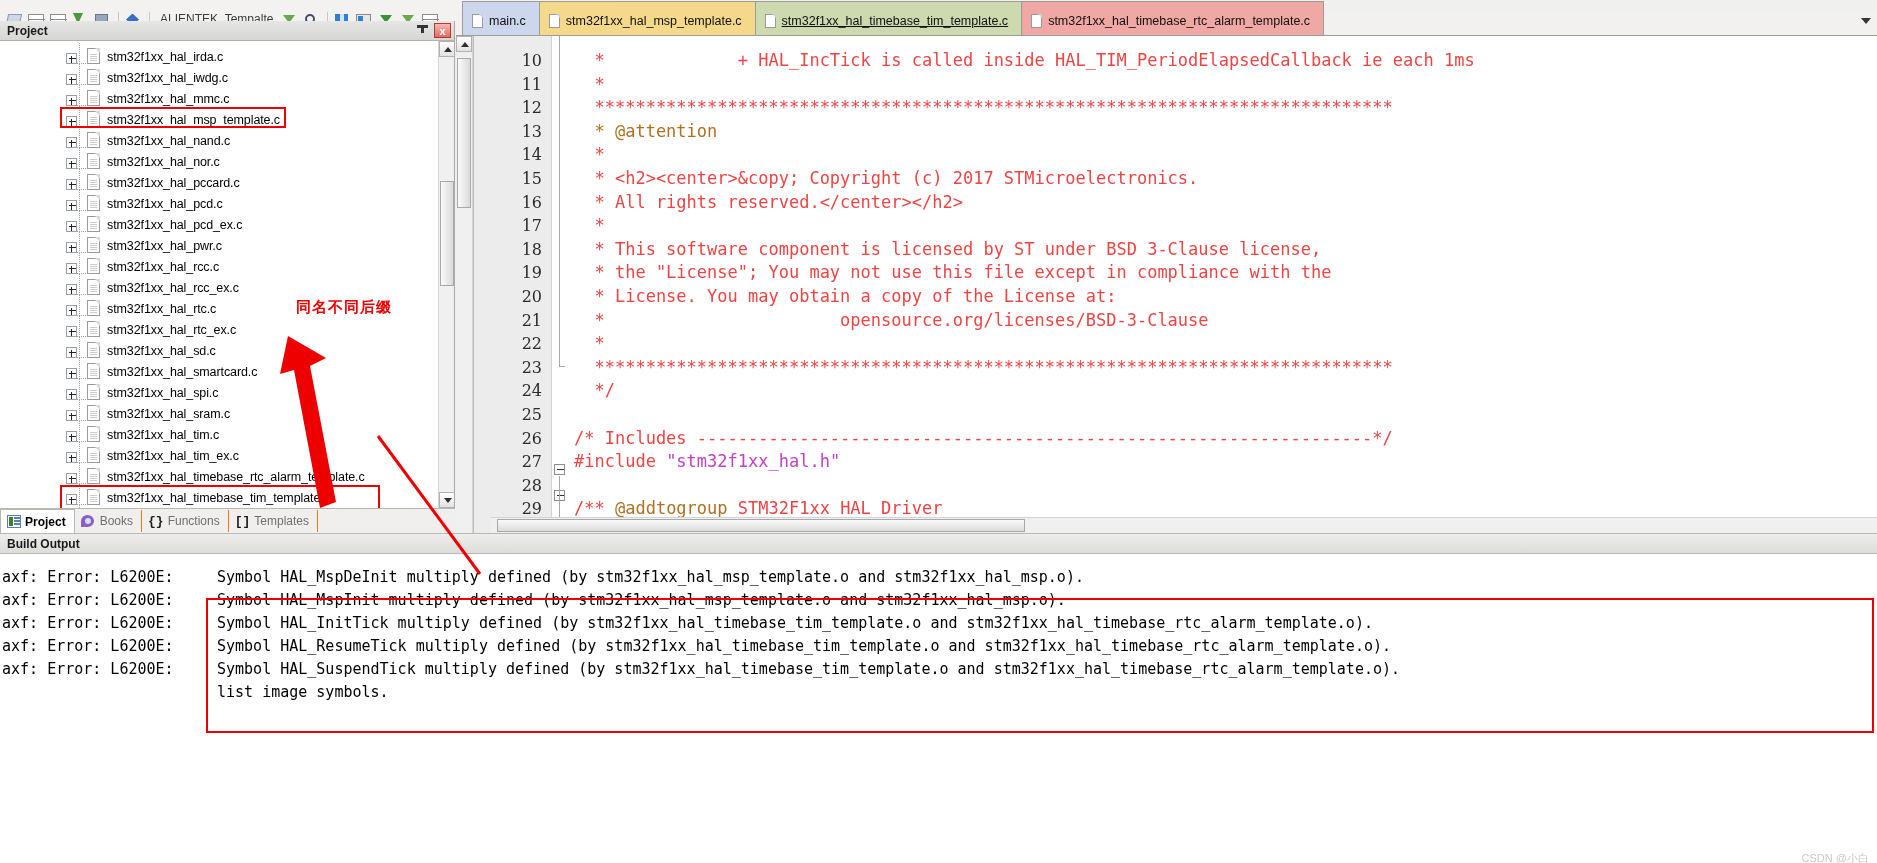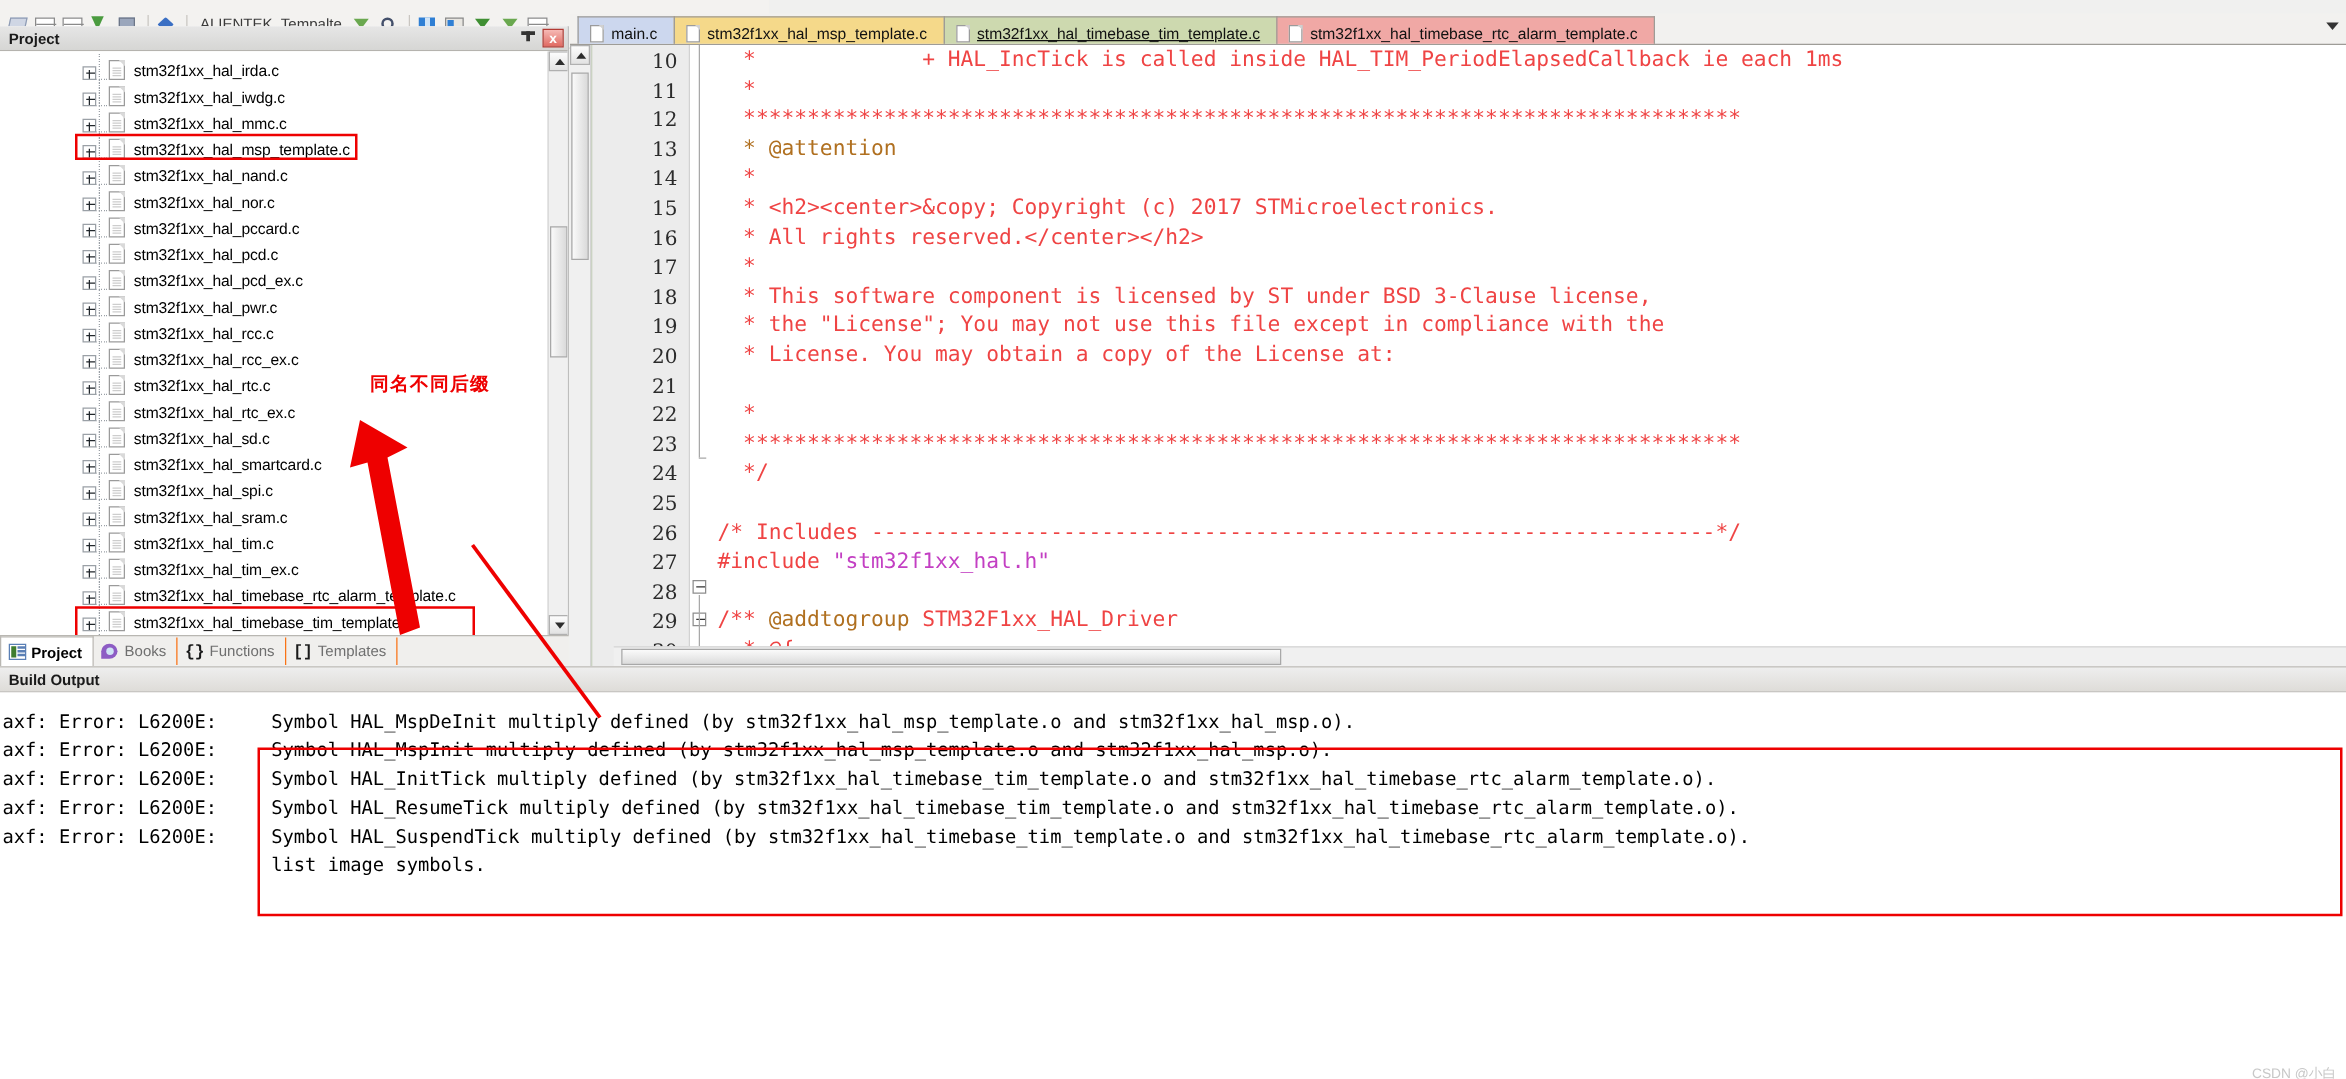--- a/index.html
+++ b/index.html
@@ -279,21 +279,21 @@
   .edtabs {
     position: relative;
     height: 25px;
     background: #f2f1ef;
     border-bottom: 1px solid #9e9c97;
     display: flex; align-items: flex-end;
     padding-left: 6px;
   }
   .edtab {
     display: flex; align-items: center; gap: 6px;
-    height: 22px; padding: 4px 13px 0 9px;
+    height: 34px; padding: 4px 13px 0 9px;
     font-size: 12.5px; color: #111;
     border: 1px solid #9e9c97;
     border-bottom: none;
     margin-right: -1px;
     position: relative;
     cursor: pointer;
     font-family: "Liberation Sans", sans-serif;
     white-space: nowrap;
   }
   .edtab .tabico {
@@ -637,33 +637,33 @@
 
     <div class="editor">
       <div class="ed-scroll-left">
         <div class="sb-arrow up"></div>
         <div class="sb-thumb" style="top:22px;height:150px;"></div>
       </div>
 
       <div class="code-area">
         <div class="gutter-bg"></div>
         <div class="fold-bg"></div>
-        <div id="code-lines" style="position:relative;padding-top:1px;">
+        <div id="code-lines" style="position:relative;padding-top:13px;">
             <div class="crow"><span class="lnum">10</span><span class="ctext c-comment">  *             + HAL_IncTick is called inside HAL_TIM_PeriodElapsedCallback ie each 1ms</span></div>
             <div class="crow"><span class="lnum">11</span><span class="ctext c-comment">  *</span></div>
             <div class="crow"><span class="lnum">12</span><span class="ctext c-comment">  ******************************************************************************</span></div>
             <div class="crow"><span class="lnum">13</span><span class="ctext c-doctag">  * @attention</span></div>
             <div class="crow"><span class="lnum">14</span><span class="ctext c-comment">  *</span></div>
             <div class="crow"><span class="lnum">15</span><span class="ctext c-comment">  * &lt;h2&gt;&lt;center&gt;&amp;copy; Copyright (c) 2017 STMicroelectronics.</span></div>
             <div class="crow"><span class="lnum">16</span><span class="ctext c-comment">  * All rights reserved.&lt;/center&gt;&lt;/h2&gt;</span></div>
             <div class="crow"><span class="lnum">17</span><span class="ctext c-comment">  *</span></div>
             <div class="crow"><span class="lnum">18</span><span class="ctext c-comment">  * This software component is licensed by ST under BSD 3-Clause license,</span></div>
             <div class="crow"><span class="lnum">19</span><span class="ctext c-comment">  * the "License"; You may not use this file except in compliance with the</span></div>
             <div class="crow"><span class="lnum">20</span><span class="ctext c-comment">  * License. You may obtain a copy of the License at:</span></div>
-            <div class="crow"><span class="lnum">21</span></div>
+            <div class="crow"><span class="lnum">21</span><span class="ctext c-comment">  *                       opensource.org/licenses/BSD-3-Clause</span></div>
             <div class="crow"><span class="lnum">22</span><span class="ctext c-comment">  *</span></div>
             <div class="crow"><span class="lnum">23</span><span class="ctext c-comment">  ******************************************************************************</span></div>
             <div class="crow"><span class="lnum">24</span><span class="ctext c-comment">  */</span></div>
             <div class="crow"><span class="lnum">25</span><span class="ctext c-comment"></span></div>
             <div class="crow"><span class="lnum">26</span><span class="ctext c-comment">/* Includes ------------------------------------------------------------------*/</span></div>
             <div class="crow"><span class="lnum">27</span><span class="ctext"><span class="c-pre">#include </span><span class="c-str">"stm32f1xx_hal.h"</span></span></div>
             <div class="crow"><span class="lnum">28</span><span class="ctext c-comment"></span></div>
             <div class="crow"><span class="lnum">29</span><span class="ctext"><span class="c-comment">/** </span><span class="c-doctag">@addtogroup</span><span class="c-comment"> STM32F1xx_HAL_Driver</span></span></div>
             <div class="crow"><span class="lnum">30</span><span class="ctext c-comment">  * @{</span></div>
             <span class="fold-mark" style="top: 454.4px;"></span>

